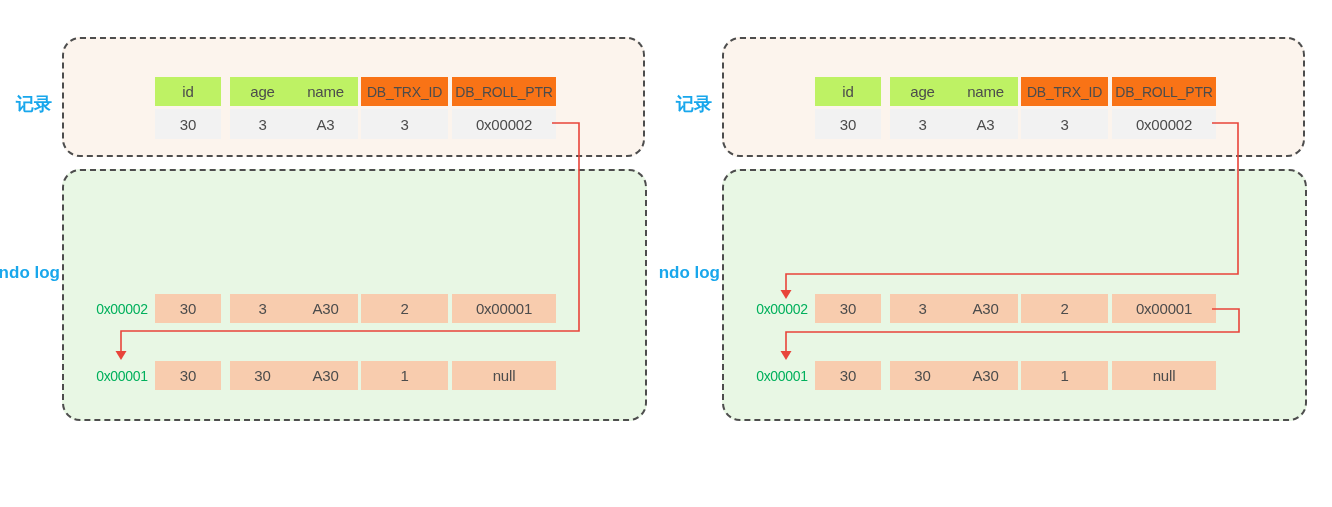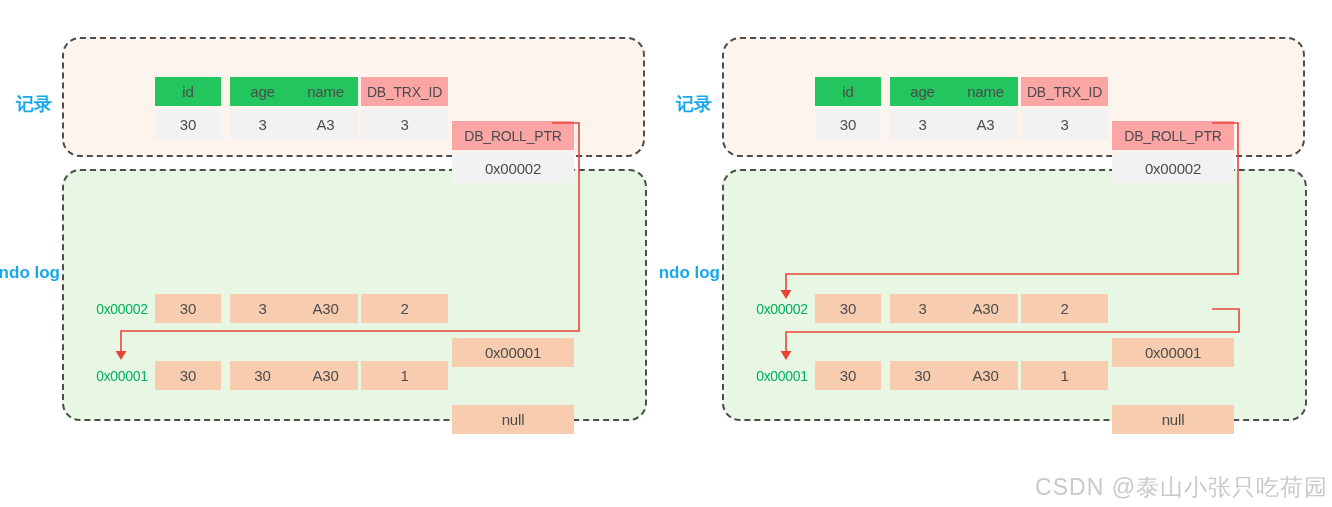--- a/index.html
+++ b/index.html
@@ -29,29 +29,29 @@
   .cell{
     position:absolute;display:flex;align-items:center;justify-content:center;
     font-size:15px;color:#4c4c4c;white-space:nowrap;box-sizing:border-box;
     letter-spacing:-0.2px;
   }
   
   .c1{left:93px;width:66px;}
   .c2{left:168px;width:65px;}
   .c3{left:231px;width:65px;}
   .c4{left:299px;width:87px;}
-  .c5{left:390px;width:122px;margin-top:44px;}
+  .c5{left:390px;width:104px;}
   
   .row-header{top:77px;height:29px;}
   .row-record{top:109px;height:30px;}
   .row-u1{top:294px;height:29px;}
   .row-u2{top:361px;height:29px;}
   
-  .hdr-green{background:#22c55e;}
-  .hdr-gray{background:#fca5a5;font-size:14px;}
+  .hdr-green{background:#bef264;}
+  .hdr-gray{background:#f97316;font-size:14px;}
   .rec-cell{background:#f2f2f2;}
   .undo-cell{background:#f8ccae;}
   .ptr{
     left:30px;width:60px;color:#00b05c;font-size:14px;
     background:transparent;letter-spacing:-0.3px;
   }
 
   #arrow-layer{position:absolute;left:0;top:0;z-index:5;pointer-events:none;}
 
   #watermark{
@@ -138,14 +138,13 @@
     <polyline points="552,123 579,123 579,331 121,331 121,351" fill="none" stroke="#e8443a" stroke-width="1.6"></polyline>
     <path d="M115.5,351 L126.5,351 L121,360 Z" fill="#e8443a"></path>
 
     <polyline points="1212,123 1238,123 1238,274 786,274 786,290" fill="none" stroke="#e8443a" stroke-width="1.6"></polyline>
     <path d="M780.5,290 L791.5,290 L786,299 Z" fill="#e8443a"></path>
 
     <polyline points="1212,309 1239,309 1239,332 786,332 786,351" fill="none" stroke="#e8443a" stroke-width="1.6"></polyline>
     <path d="M780.5,351 L791.5,351 L786,360 Z" fill="#e8443a"></path>
   </svg>
 
-  <div id="watermark">CSDN @泰山小张只吃荷园</div>
 </div>
 
 </body></html>

